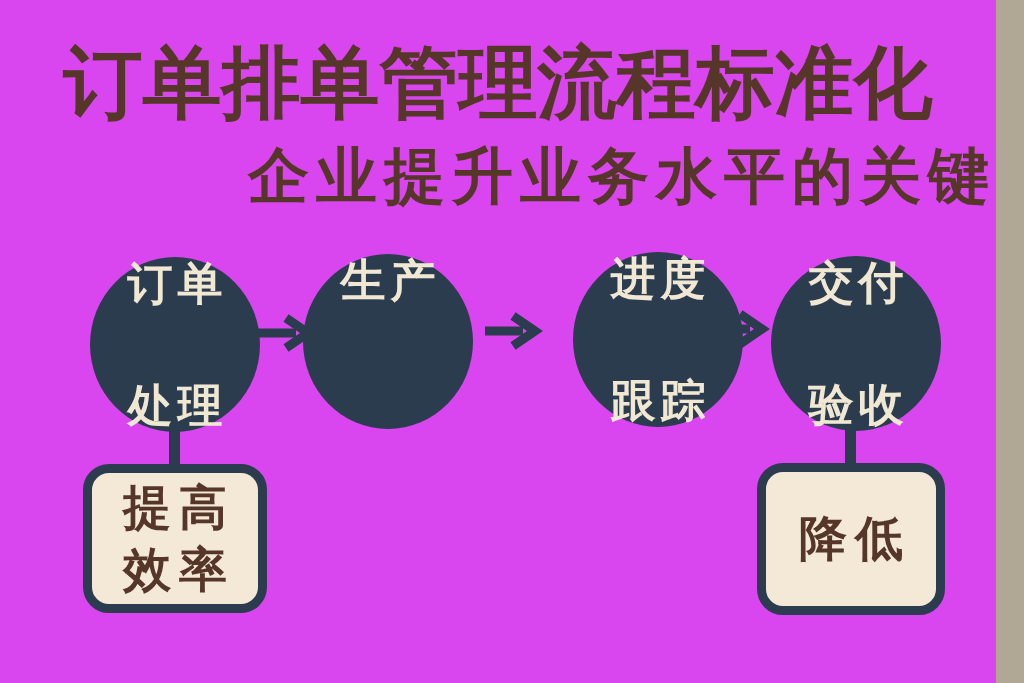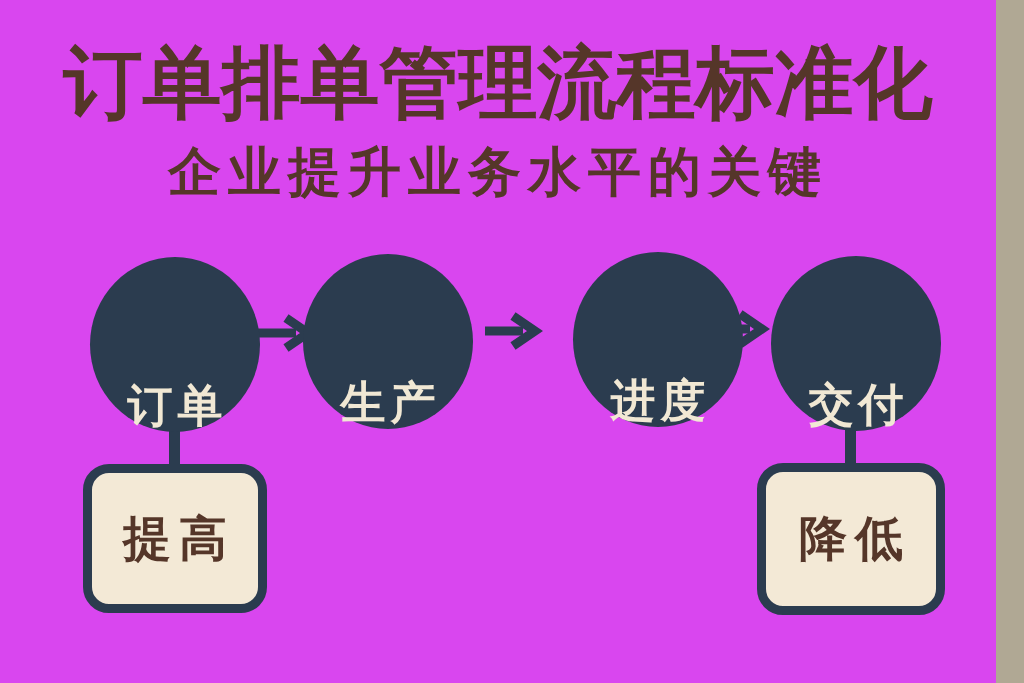--- a/index.html
+++ b/index.html
@@ -28,39 +28,39 @@
     color: #553629;
     letter-spacing: 0px;
     white-space: nowrap;
   }
   .subtitle {
     position: absolute;
     top: 143px;
     left: 0;
     width: 100%;
     margin: 0;
-    text-align: center;
-    font-size: 53px;
+    text-align: right;
+    font-size: 61px;
     line-height: 1.1;
     font-weight: 800;
     color: #553629;
     letter-spacing: 7px;
     white-space: nowrap;
   }
   .step {
     position: absolute;
     width: 170px;
     height: 175px;
     border-radius: 50%;
     background: #2b3c4f;
     color: #f1e8d4;
     display: flex;
     flex-direction: column;
     align-items: center;
-    justify-content: flex-end;
+    justify-content: space-between;
     font-size: 45px;
     font-weight: 800;
     line-height: 1.18;
     letter-spacing: 5px;
     text-align: center;
     z-index: 2;
   }
   .step span { display: block; text-indent: 5px; }
   .s1 { left: 90px;  top: 257px; }
   .s2 { left: 303px; top: 254px; }
@@ -113,47 +113,51 @@
 </head>
 <body>
 
 <div class="canvas">
 
   <h1 class="title">订单排单管理流程标准化</h1>
   <h2 class="subtitle">企业提升业务水平的关键</h2>
 
   <div class="step s1">
     <span>订单</span>
+    <span>处理</span>
   </div>
   <div class="step s2">
     <span>生产</span>
   </div>
   <div class="step s3">
     <span>进度</span>
+    <span>跟踪</span>
   </div>
   <div class="step s4">
     <span>交付</span>
+    <span>验收</span>
   </div>
 
   <svg class="arrow a1" viewBox="0 0 62 46">
     <path d="M2 23 H40"></path>
     <path d="M30 8 L52 23 L30 38"></path>
   </svg>
   <svg class="arrow a2" viewBox="0 0 62 46">
     <path d="M2 23 H40"></path>
     <path d="M30 8 L52 23 L30 38"></path>
   </svg>
   <svg class="arrow a3" viewBox="0 0 62 46">
     <path d="M2 23 H40"></path>
     <path d="M30 8 L52 23 L30 38"></path>
   </svg>
 
   <div class="connector c-left"></div>
   <div class="connector c-right"></div>
 
   <div class="outcome o-left">
     <span>提高</span>
+    <span>效率</span>
   </div>
   <div class="outcome o-right">
     <span>降低</span>
   </div>
 
 </div>
 
 </body></html>

